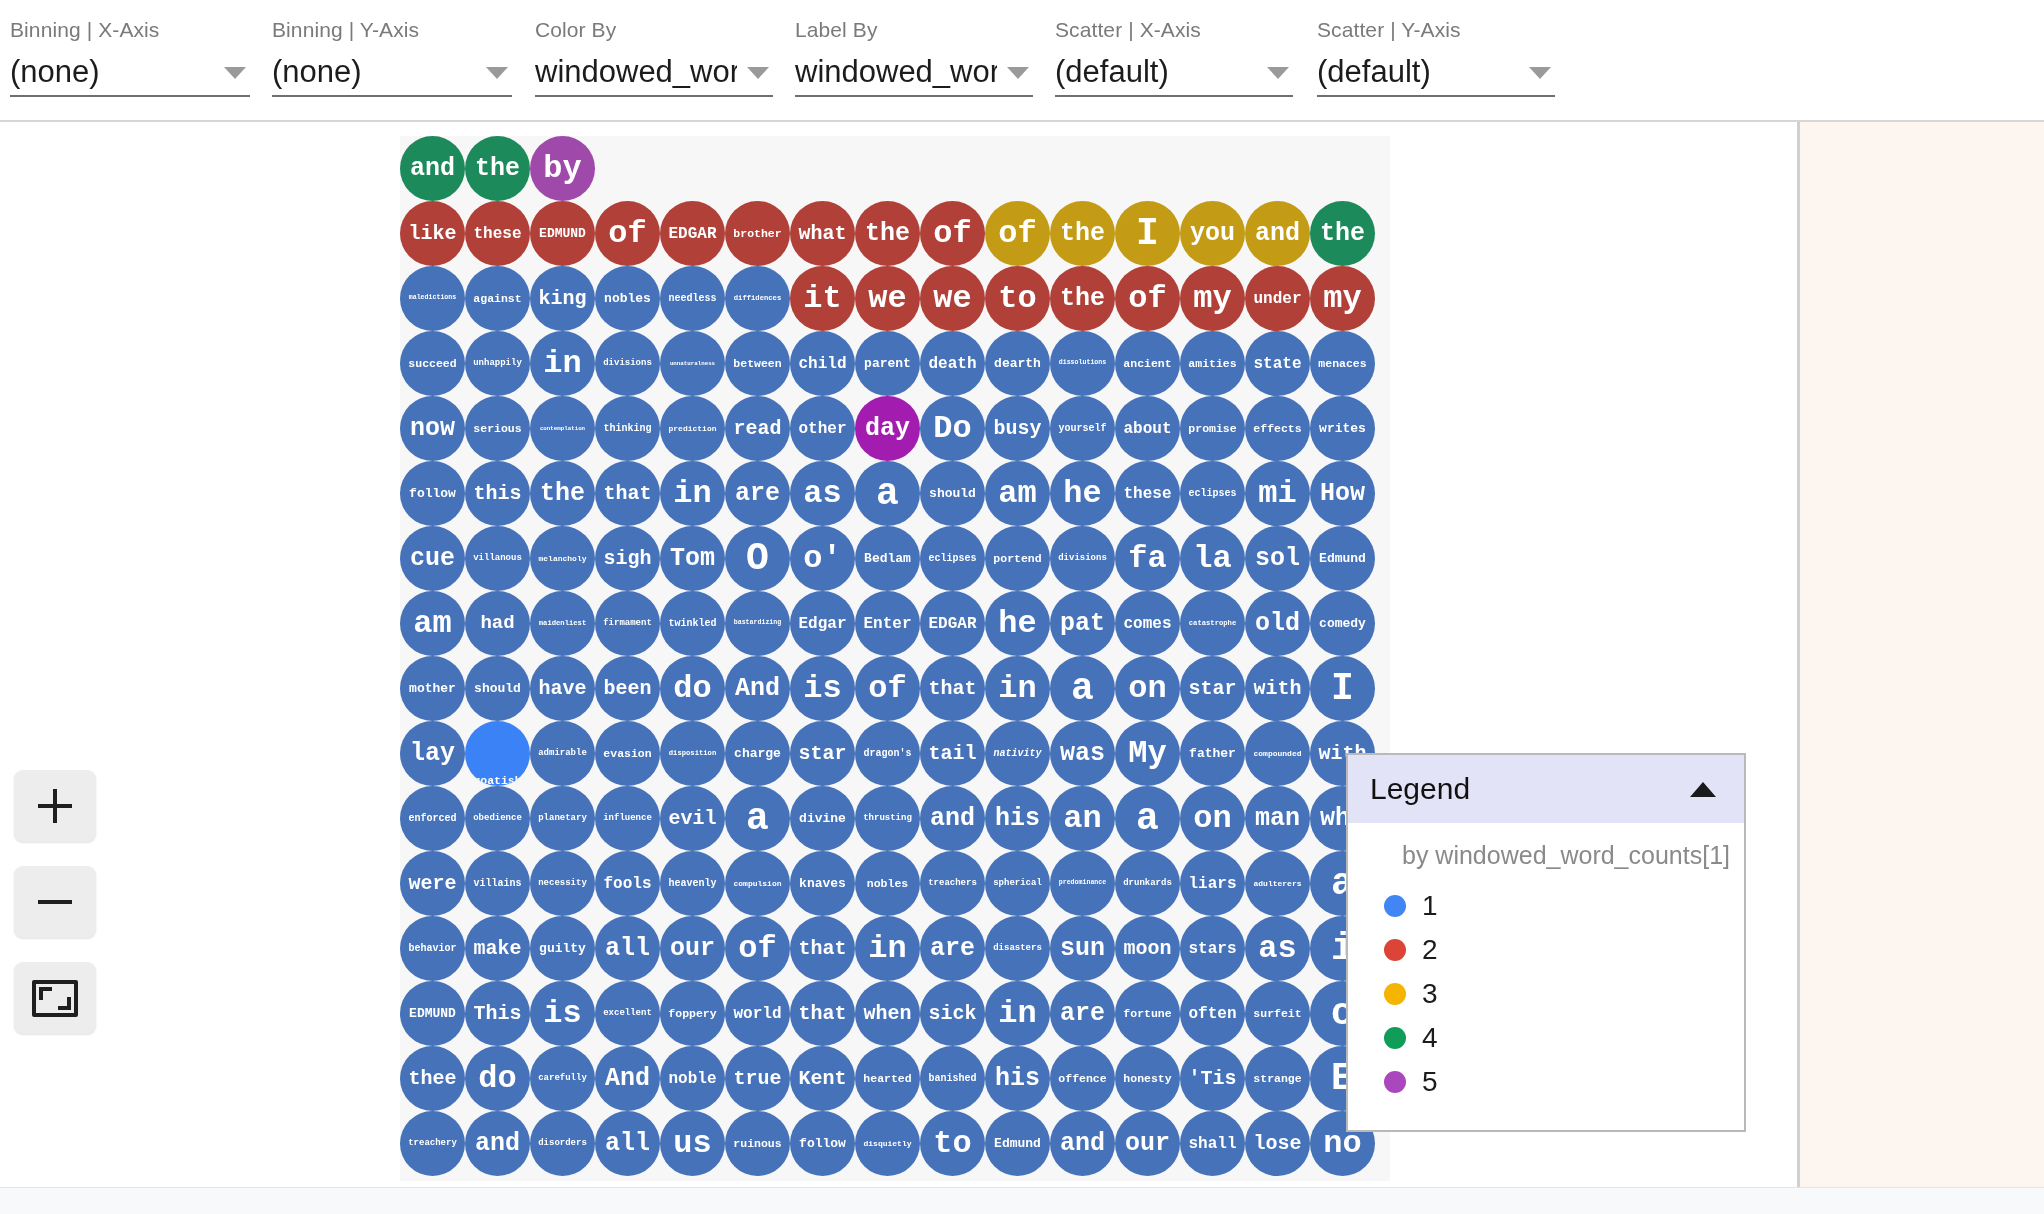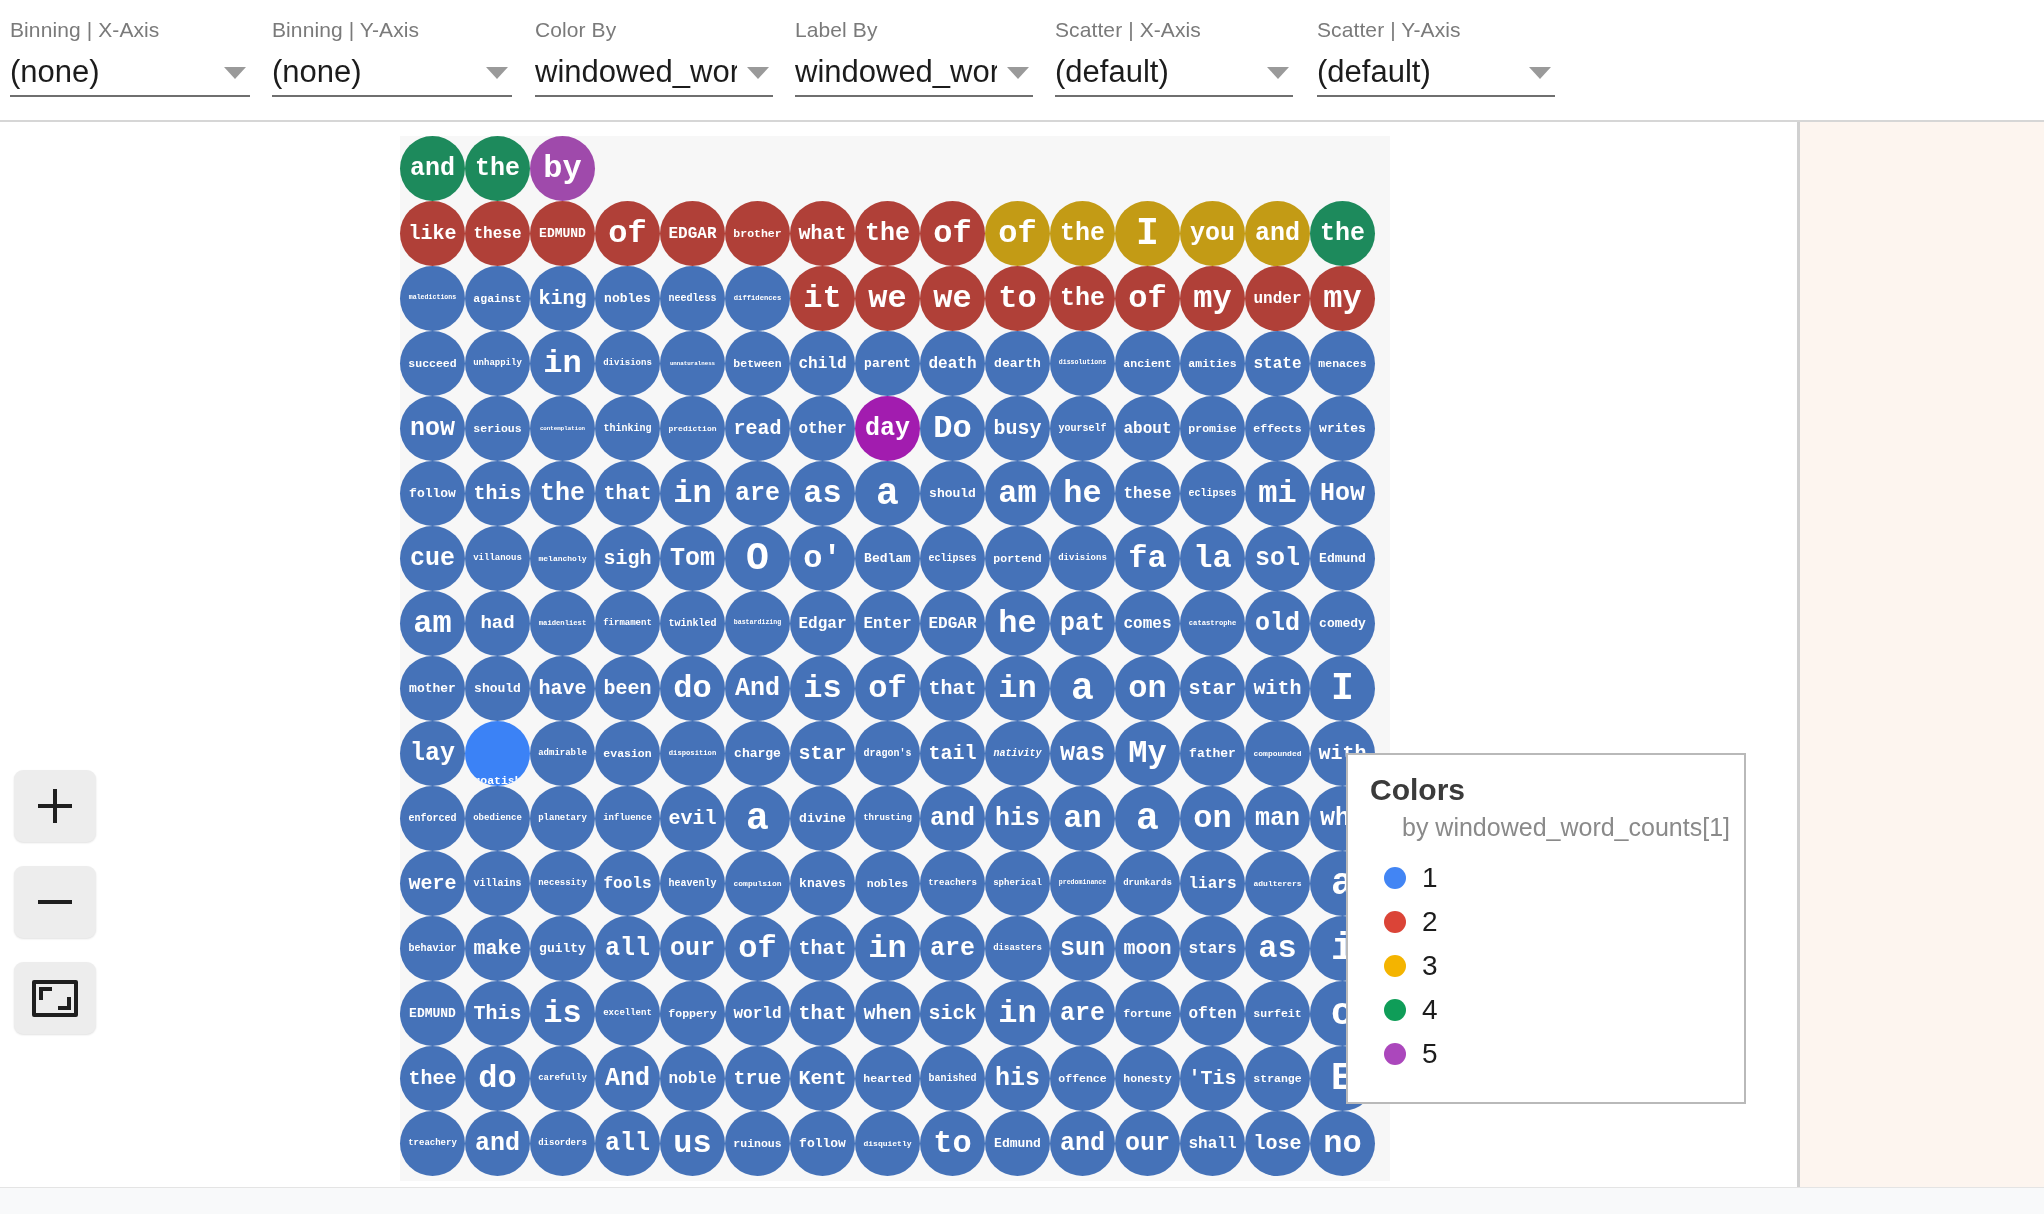--- a/index.html
+++ b/index.html
@@ -1074,22 +1074,25 @@
     </div>
     <div class="zoom-btn">
       <div class="glyph-minus"></div>
     </div>
     <div class="zoom-btn">
       <div class="glyph-fit"></div>
     </div>
   </div>
 
   <div class="legend">
+    <div class="legend-header">
+      <div class="legend-title">Legend</div>
+      <div class="chevron-up"></div>
+    </div>
     <div class="legend-body">
-      <div class="legend-section-title">Colors</div>
       <div class="legend-subtitle">by windowed_word_counts[1]</div>
       <div id="legend-items">
           <div class="legend-item">
             <div class="legend-swatch" style="background: rgb(66, 133, 244);"></div>
             <div class="legend-item-label">1</div>
           </div>
           <div class="legend-item">
             <div class="legend-swatch" style="background: rgb(219, 68, 55);"></div>
             <div class="legend-item-label">2</div>
           </div>

